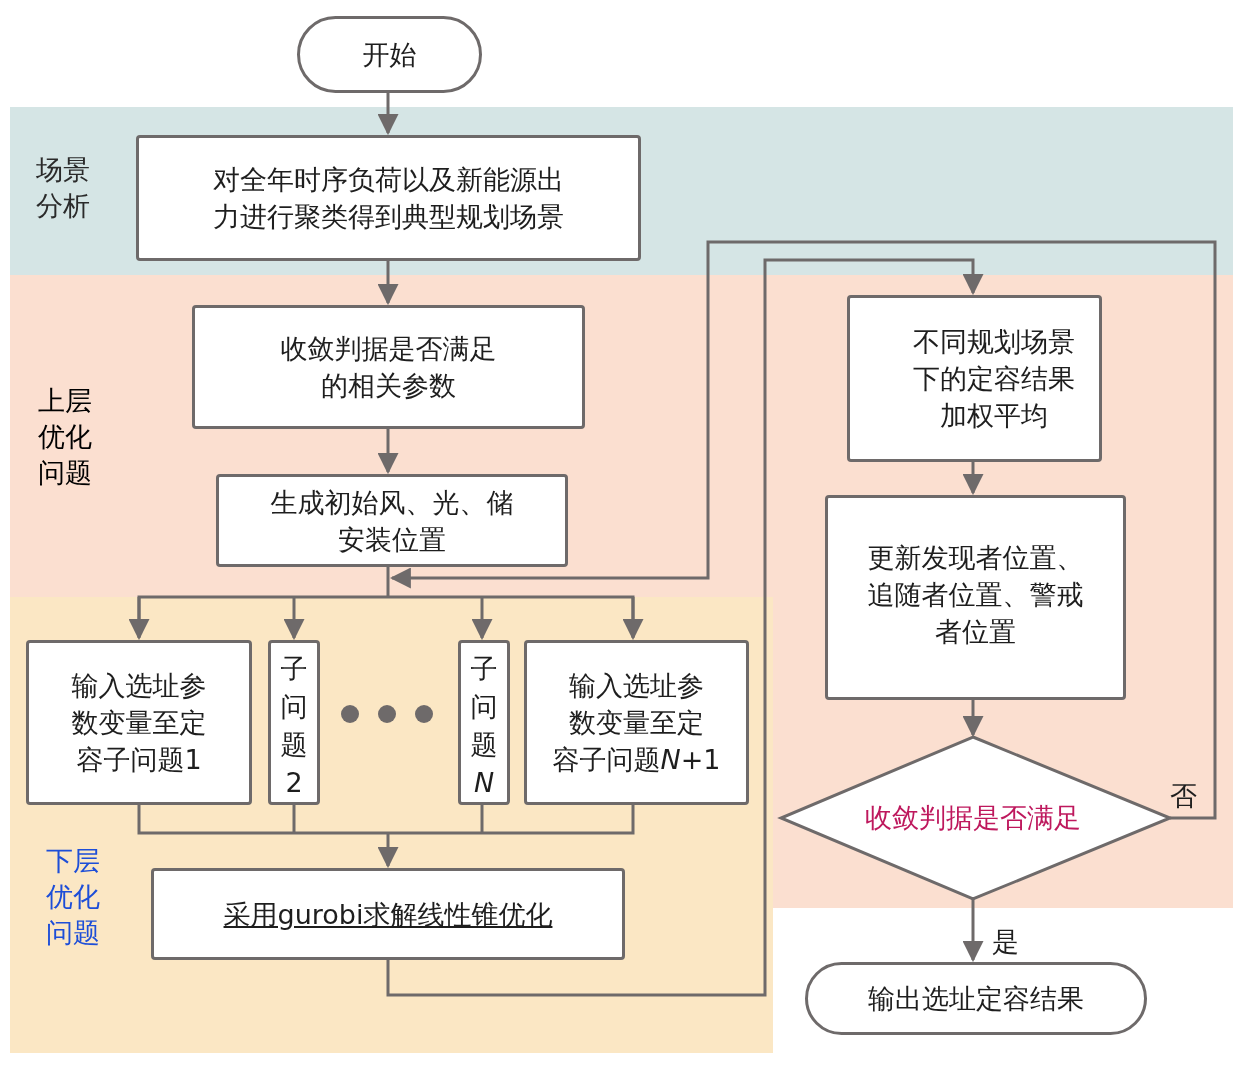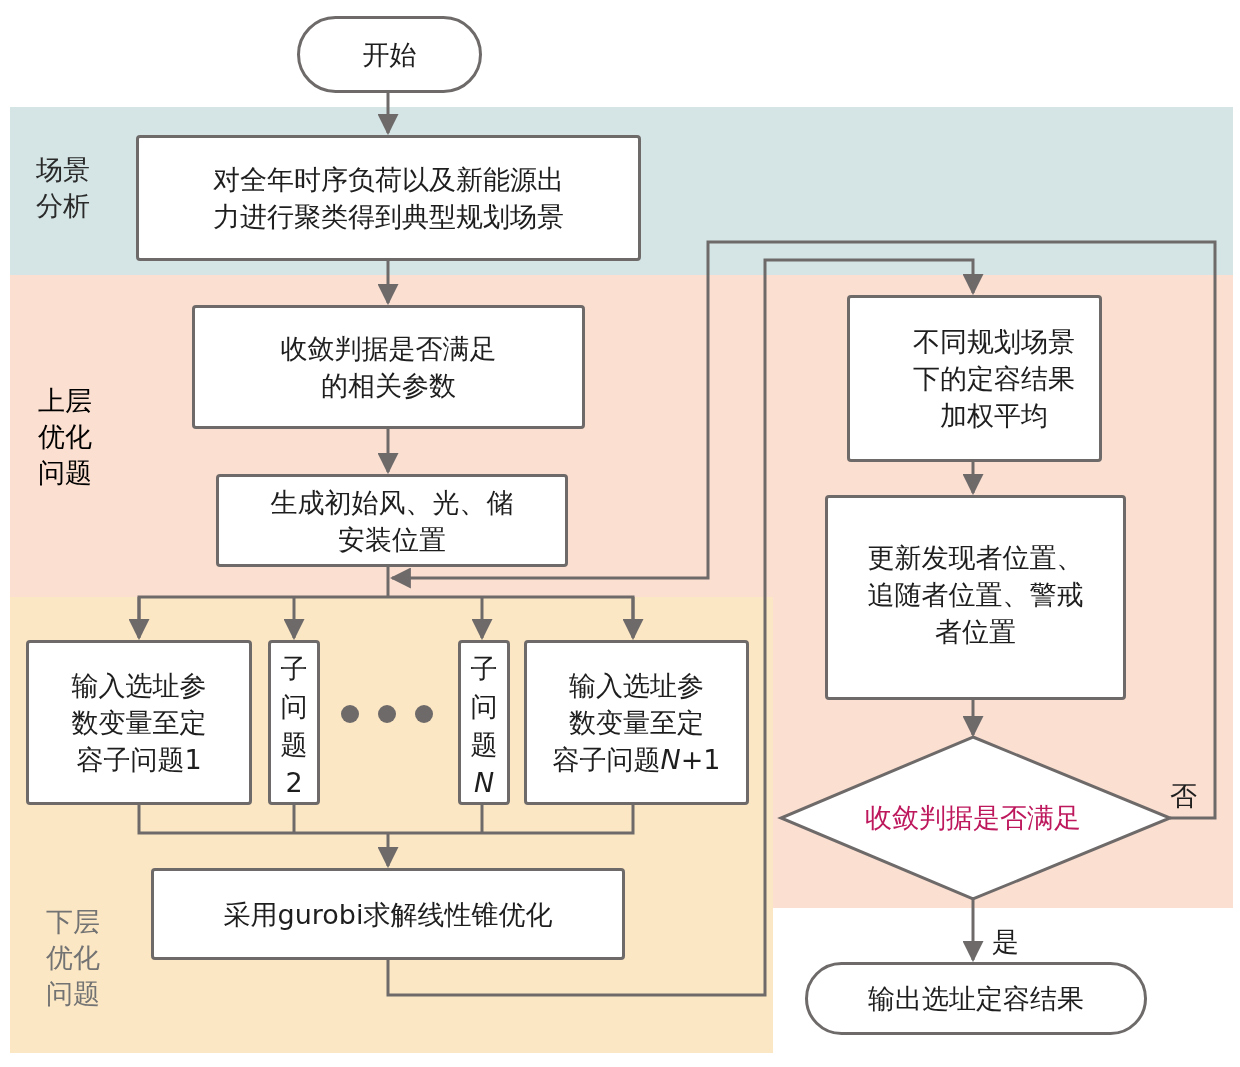--- a/index.html
+++ b/index.html
@@ -26,21 +26,21 @@
 <div class="band" style="left:10px; top:107px; width:1223px; height:168px; background:#d5e5e5;"></div>
 <div class="band" style="left:10px; top:275px; width:1223px; height:322px; background:#fbdfd0;"></div>
 <div class="band" style="left:773px; top:597px; width:460px; height:311px; background:#fbdfd0;"></div>
 <div class="band" style="left:10px; top:597px; width:763px; height:456px; background:#fbe7c4;"></div>
 
 <div class="label" style="left:36px; top:152px; color:#2a2a2a;text-align:center;">场景
 分析</div>
 <div class="label" style="left:38px; top:383px; color:#000000;">上层
 优化
 问题</div>
-<div class="label" style="left:46px; top:904px; color:#737373;">下层
+<div class="label" style="left:46px; top:843px; color:#1d4ed8;">下层
 优化
 问题</div>
 
 <svg width="1240" height="1067">
   <defs>
     <marker id="arr" viewBox="0 0 10 10" refX="9" refY="5" markerWidth="7" markerHeight="7" orient="auto-start-reverse">
       <path d="M0,0 L10,5 L0,10 z" fill="#6e6a6a"></path>
     </marker>
   </defs>
   <g stroke="#6e6a6a" stroke-width="3" fill="none">
@@ -98,21 +98,21 @@
 题</span>
   <span class="ital">N</span>
 </div>
 
 <div class="node" style="left:524px; top:640px; width:225px; height:165px;">
   <span style="white-space:pre-line;"><span>输入选址参
 数变量至定
 容子问题</span><span class="ital">N</span><span>+1</span></span>
 </div>
 
-<div class="node" style="left:151px; top:868px; width:474px; height:92px;">采用gurobi求解线性锥优化</div>
+<div class="node" style="left:151px; top:868px; width:474px; height:92px;text-decoration:underline;">采用gurobi求解线性锥优化</div>
 
 <div class="node" style="left:847px; top:295px; width:255px; height:167px;padding-left:39px;">不同规划场景
 下的定容结果
 加权平均</div>
 
 <div class="node" style="left:825px; top:495px; width:301px; height:205px;font-family:Liberation Mono, monospace;">更新发现者位置、
 追随者位置、警戒
 者位置</div>
 
 <div class="diamond-text" style="left:843px; top:800px; width:260px;">收敛判据是否满足</div>

